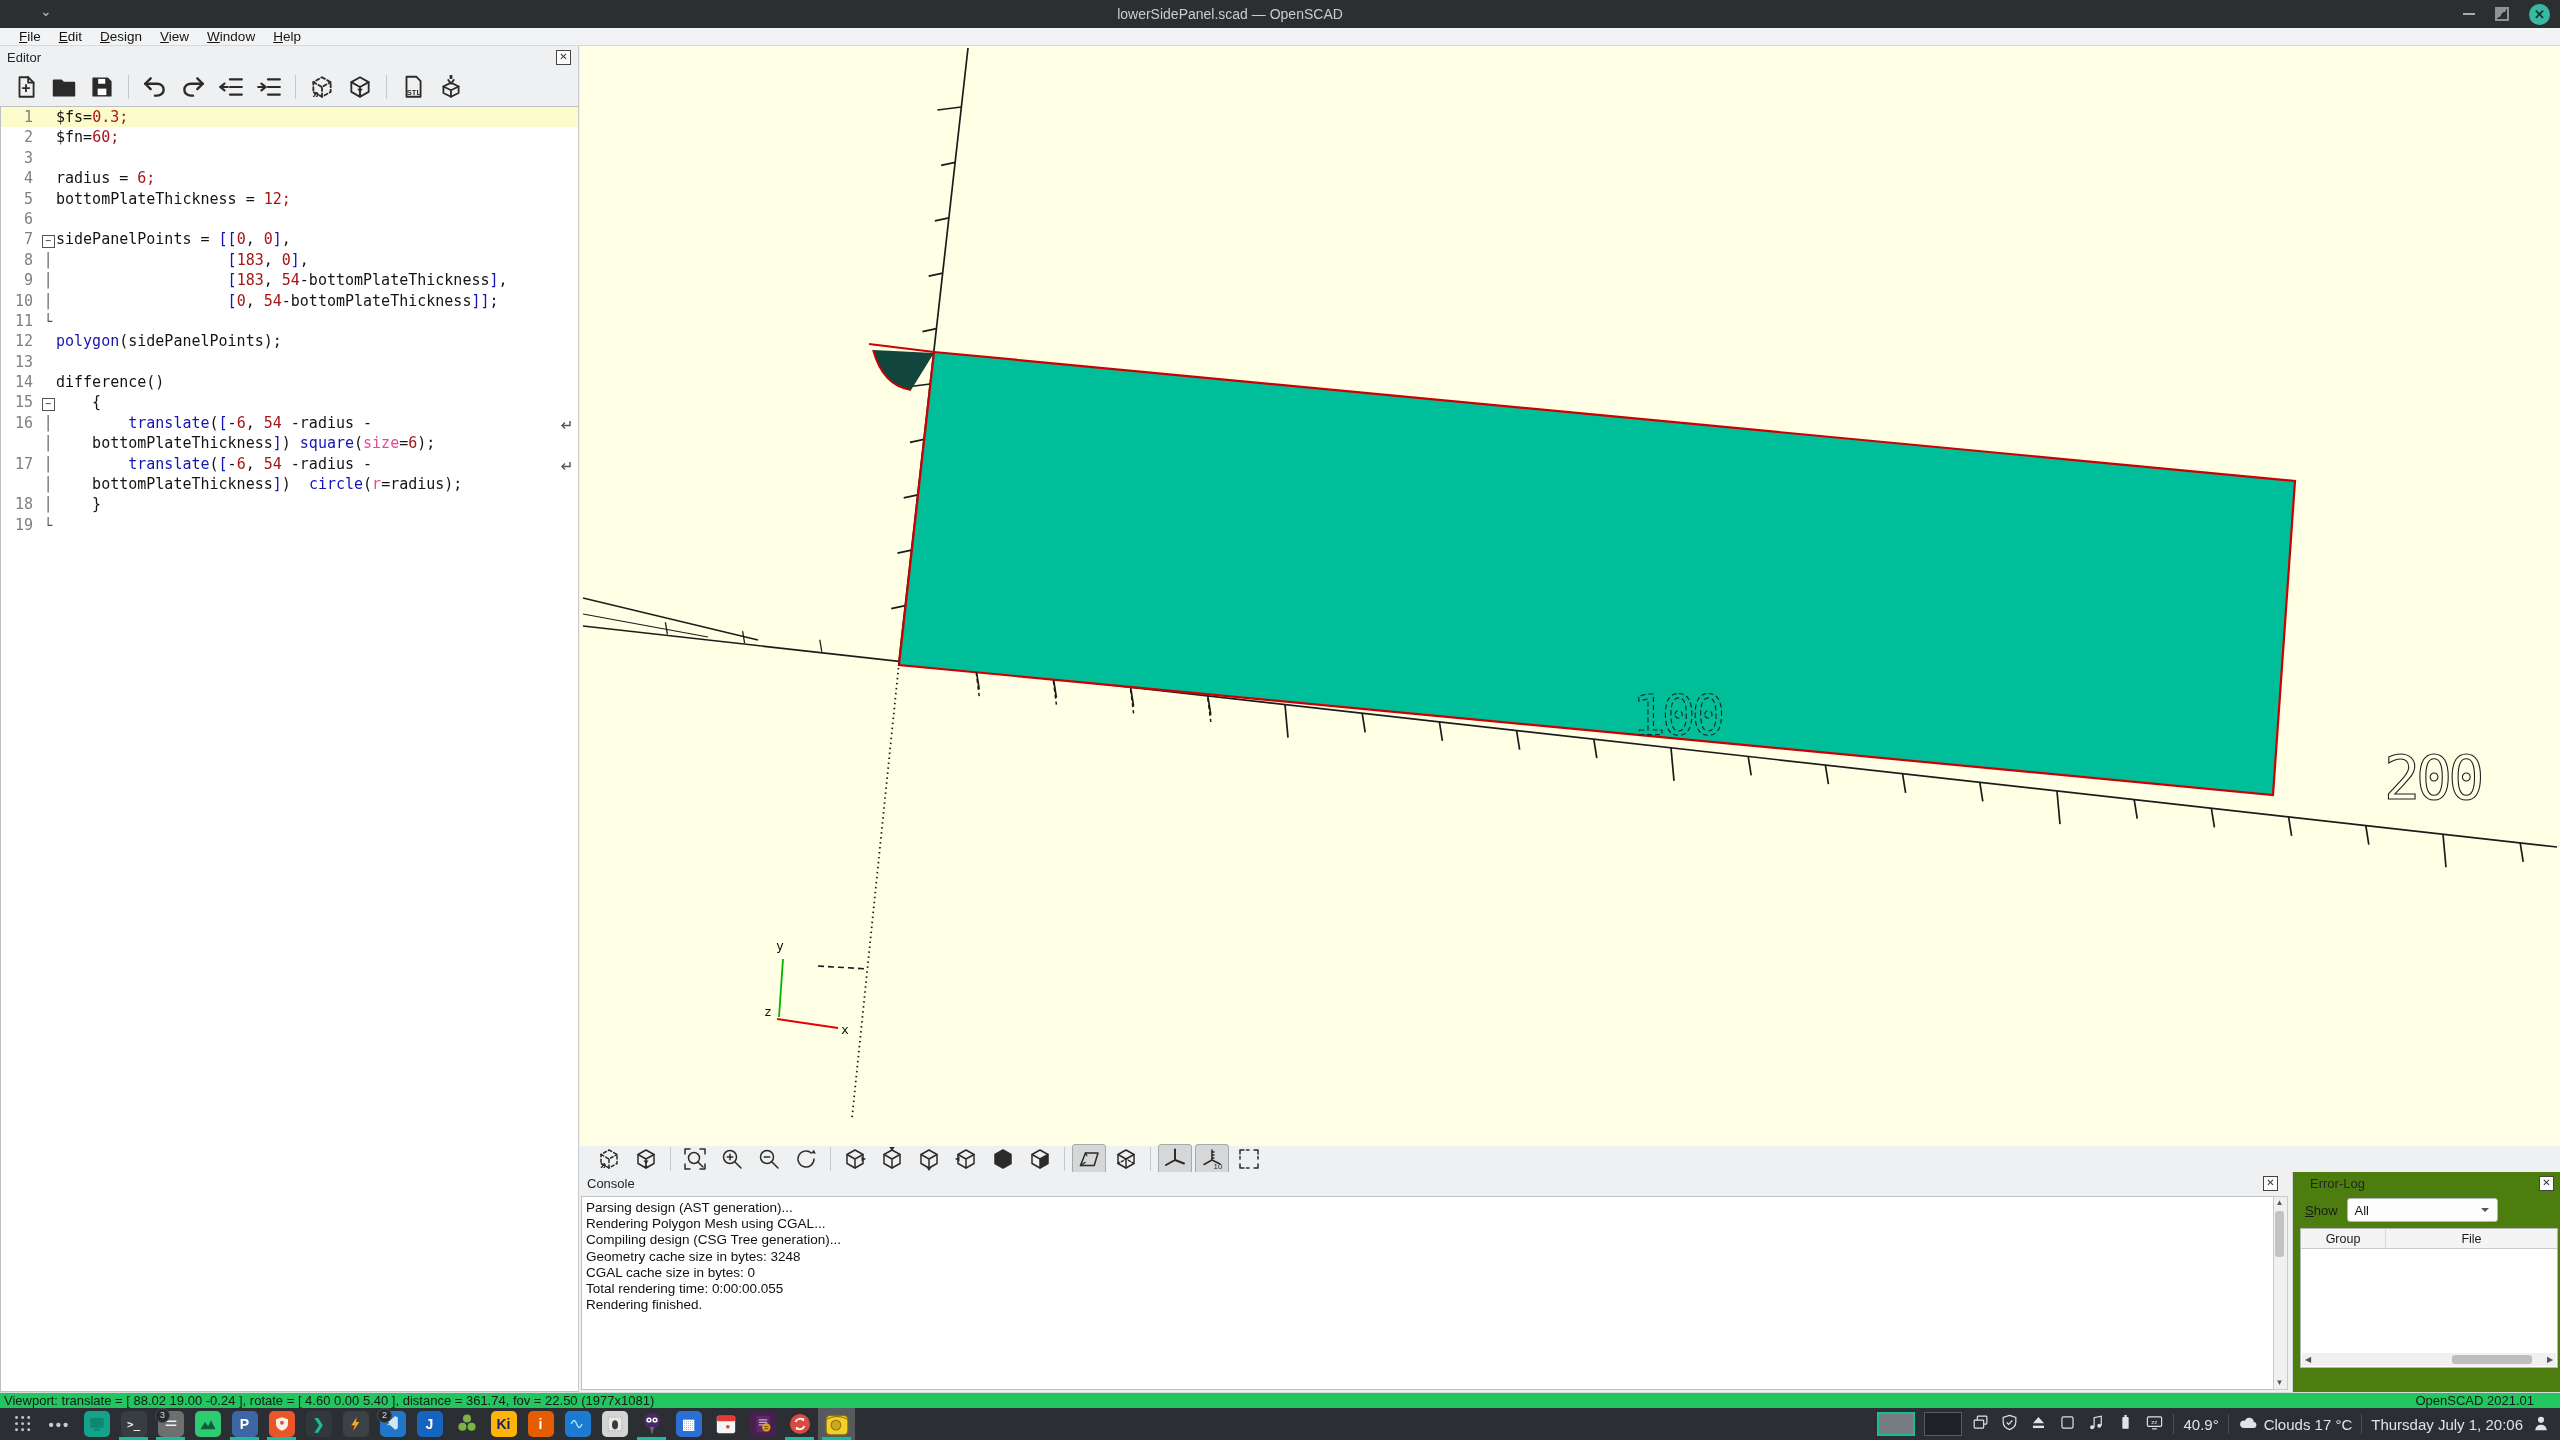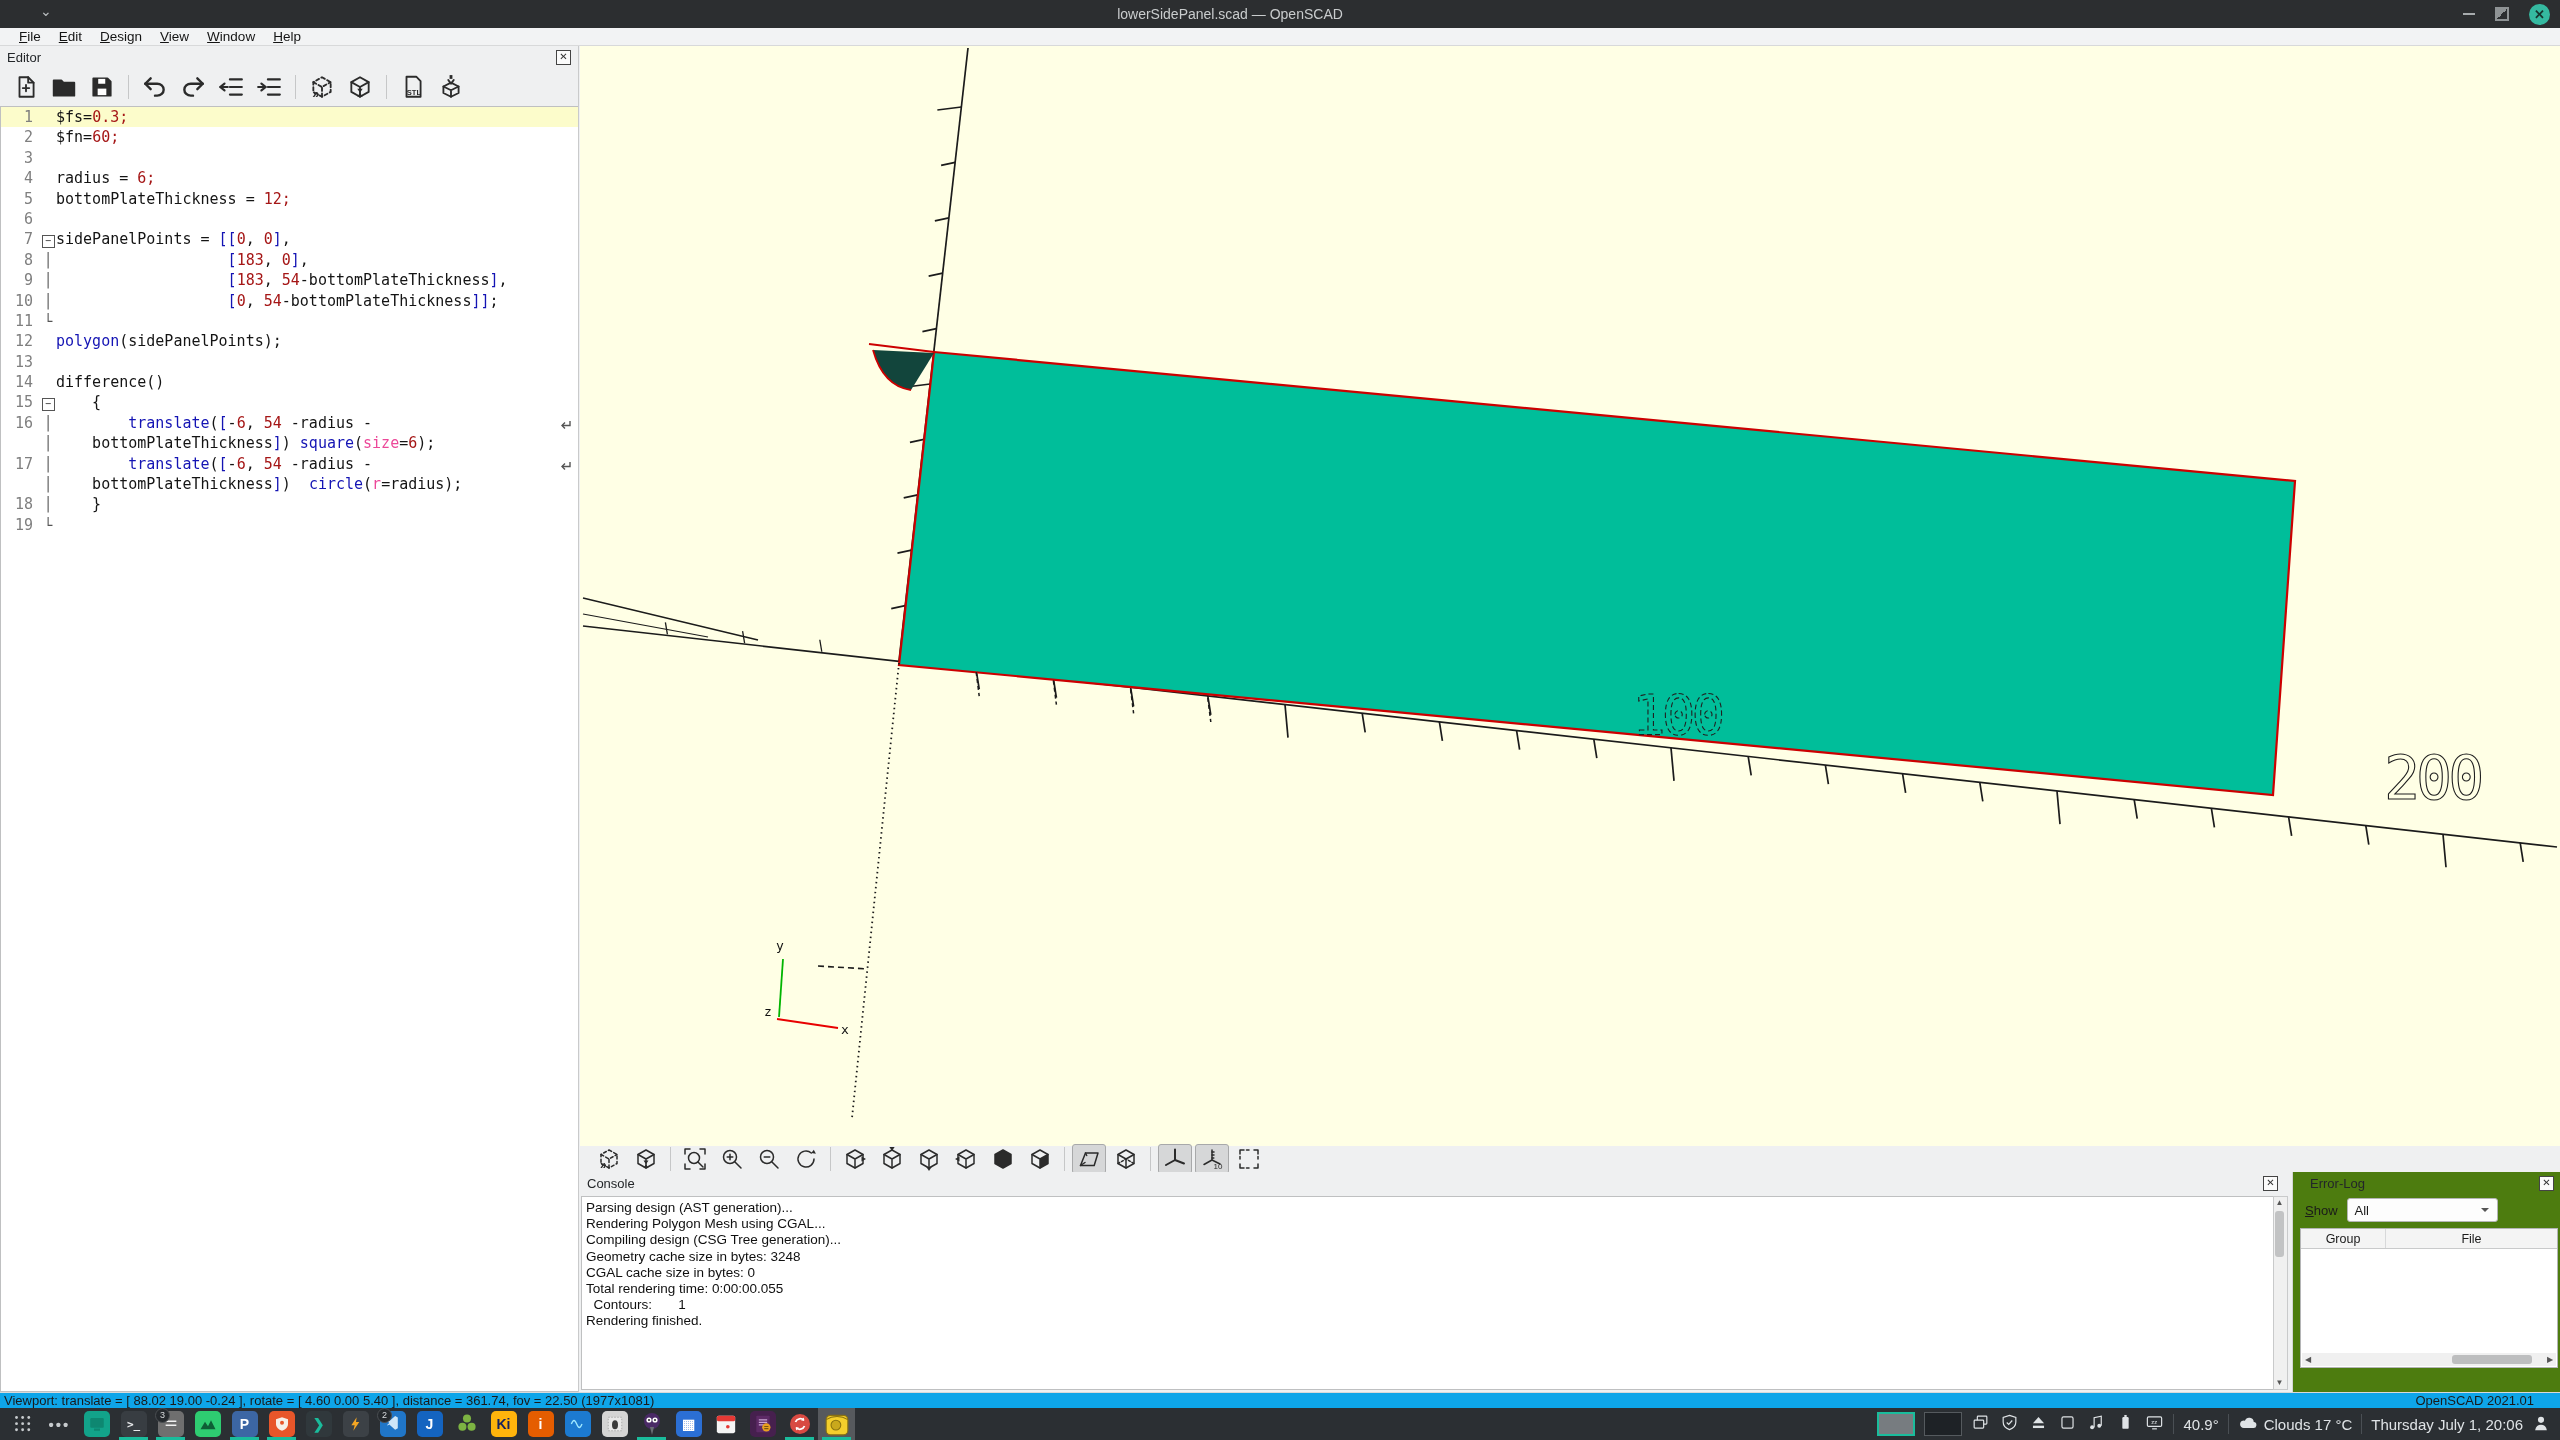--- a/index.html
+++ b/index.html
@@ -66,21 +66,21 @@
   .combo{width:142px;height:22px;border:1px solid #b4b5b6;border-radius:3px;background:#fdfdfd;margin-left:9px;
          display:flex;align-items:center;padding-left:7px;font-size:13px;position:relative;}
   .combo:after{content:"";position:absolute;right:8px;top:9px;border:4px solid transparent;border-top-color:#555;}
   .elog-table{position:absolute;left:7px;top:56px;width:258px;height:140px;background:#fff;border:1px solid #b4b5b6;box-sizing:border-box;}
   .elog-head{display:flex;height:19px;background:#f4f4f4;border-bottom:1px solid #c9cacb;font-size:12.5px;}
   .elog-col{display:flex;align-items:center;justify-content:center;border-right:1px solid #d8d9da;box-sizing:border-box;}
   .hscroll{position:absolute;left:1px;right:1px;bottom:1px;height:13px;background:#f0f0f0;display:flex;align-items:center;}
   .harrow{width:12px;font-size:8px;color:#555;text-align:center;}
   .hthumb{position:absolute;left:150px;width:80px;height:9px;background:#bdbebf;border-radius:3px;}
   
-  .statusbar{position:absolute;left:0;top:1392px;width:2560px;height:16px;background:#0ea5e9;border-top:1px solid #d8d9da;
+  .statusbar{position:absolute;left:0;top:1392px;width:2560px;height:16px;background:#22c55e;border-top:1px solid #d8d9da;
              font-size:13px;display:flex;align-items:center;box-sizing:border-box;}
   .sb-left{padding-left:4px;}
   .sb-right{margin-left:auto;padding-right:26px;}
   
   .taskbar{position:absolute;left:0;top:1408px;width:2560px;height:32px;background:#2b2f33;display:flex;align-items:center;}
   .tb-left{display:flex;align-items:center;padding-left:4px;}
   .tb-cell{width:37px;height:32px;display:flex;align-items:center;justify-content:center;position:relative;flex:none;}
   .tb-cell.focused{background:#56595d;}
   .tb-ico{width:26px;height:26px;border-radius:5px;display:flex;align-items:center;justify-content:center;
           font-weight:bold;font-size:14px;}
@@ -430,21 +430,20 @@
       <span class="dock-title">Console</span>
       <span class="closebox" style="right:12px">✕</span>
     </div>
     <div class="console-body" id="consolebody">
         <div class="cline">Parsing design (AST generation)...</div>
         <div class="cline">Rendering Polygon Mesh using CGAL...</div>
         <div class="cline">Compiling design (CSG Tree generation)...</div>
         <div class="cline">Geometry cache size in bytes: 3248</div>
         <div class="cline">CGAL cache size in bytes: 0</div>
         <div class="cline">Total rendering time: 0:00:00.055</div>
-        <div class="cline">  Contours:       1</div>
         <div class="cline">Rendering finished.</div>
       </div>
     <div class="vscroll">
       <div class="varrow" style="top:0">▲</div>
       <div class="vthumb" style="top:14px;height:46px"></div>
       <div class="varrow" style="bottom:0">▼</div>
     </div>
   </div>
 
   <div class="errorlog-dock">

